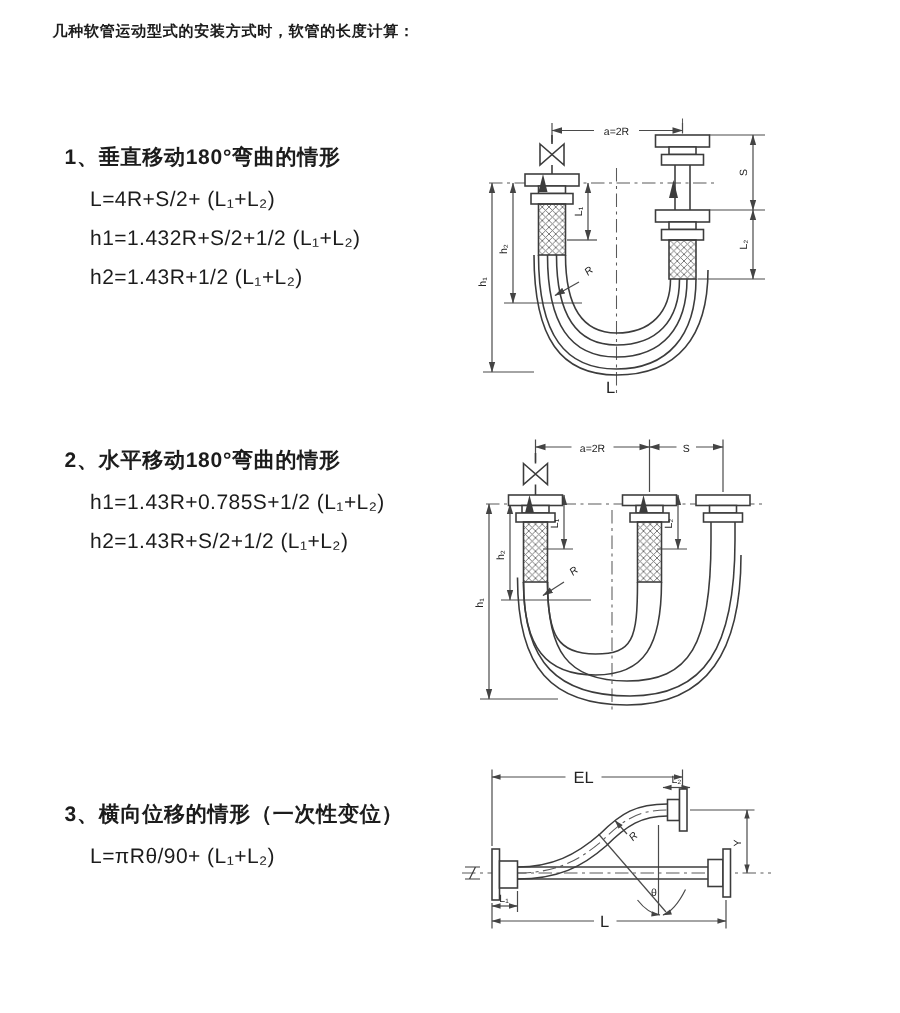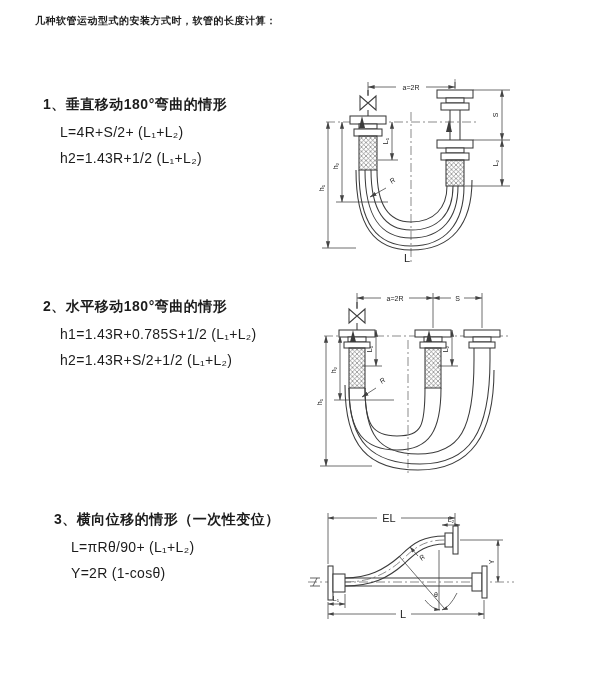--- a/index.html
+++ b/index.html
@@ -32,20 +32,21 @@
   text.it  { font-style:italic; }
 </style>
 </head>
 <body>
 
 <h1 class="title">几种软管运动型式的安装方式时，软管的长度计算：</h1>
 
 <section class="sec" style="top:96px;">
   <h2>1、垂直移动180°弯曲的情形</h2>
   <p>L=4R+S/2+ (L₁+L₂)</p>
+  <p>h1=1.432R+S/2+1/2 (L₁+L₂)</p>
   <p>h2=1.43R+1/2 (L₁+L₂)</p>
 </section>
 
 <div class="diag" style="left:312px; top:66px;">
 <svg width="272" height="200" viewBox="0 0 272 200">
   <defs>
     <marker id="ar1" viewBox="0 0 10 8" markerWidth="9" markerHeight="7" refX="9.5" refY="4" orient="auto-start-reverse">
       <path d="M0,1 L10,4 L0,7 Z" fill="#444"></path>
     </marker>
     <pattern id="hatch1" width="4.5" height="4.5" patternUnits="userSpaceOnUse">
@@ -185,24 +186,23 @@
   <rect class="lblbg" x="139" y="11.5" width="13" height="8.5"></rect>
   <text class="lbl" x="145.5" y="19" text-anchor="middle">S</text>
   <text class="lbl" x="10" y="120" text-anchor="middle" transform="rotate(-90 10 120)">h₁</text>
   <text class="lbl" x="24" y="88" text-anchor="middle" transform="rotate(-90 24 88)">h₂</text>
   <text class="lbl" x="60" y="67" text-anchor="middle" transform="rotate(-90 60 67)">L₁</text>
   <text class="lbl" x="136" y="67" text-anchor="middle" transform="rotate(-90 136 67)">L₂</text>
   <text class="lbl it" x="70" y="102" font-size="9" transform="rotate(-40 70 102)">R</text>
 </svg>
 </div>
 
-<section class="sec" style="top:511px;margin-left:11px;">
+<section class="sec" style="top:534px;">
   <h2>3、横向位移的情形（一次性变位）</h2>
   <p>L=πRθ/90+ (L₁+L₂)</p>
-  <p>Y=2R (1-cosθ)</p>
 </section>
 
 <div class="diag" style="left:300px; top:496px;">
 <svg width="300" height="162" viewBox="0 0 300 162">
   <defs>
     <marker id="ar3" viewBox="0 0 10 8" markerWidth="8" markerHeight="6" refX="9.5" refY="4" orient="auto-start-reverse">
       <path d="M0,1 L10,4 L0,7 Z" fill="#444"></path>
     </marker>
   </defs>
 

